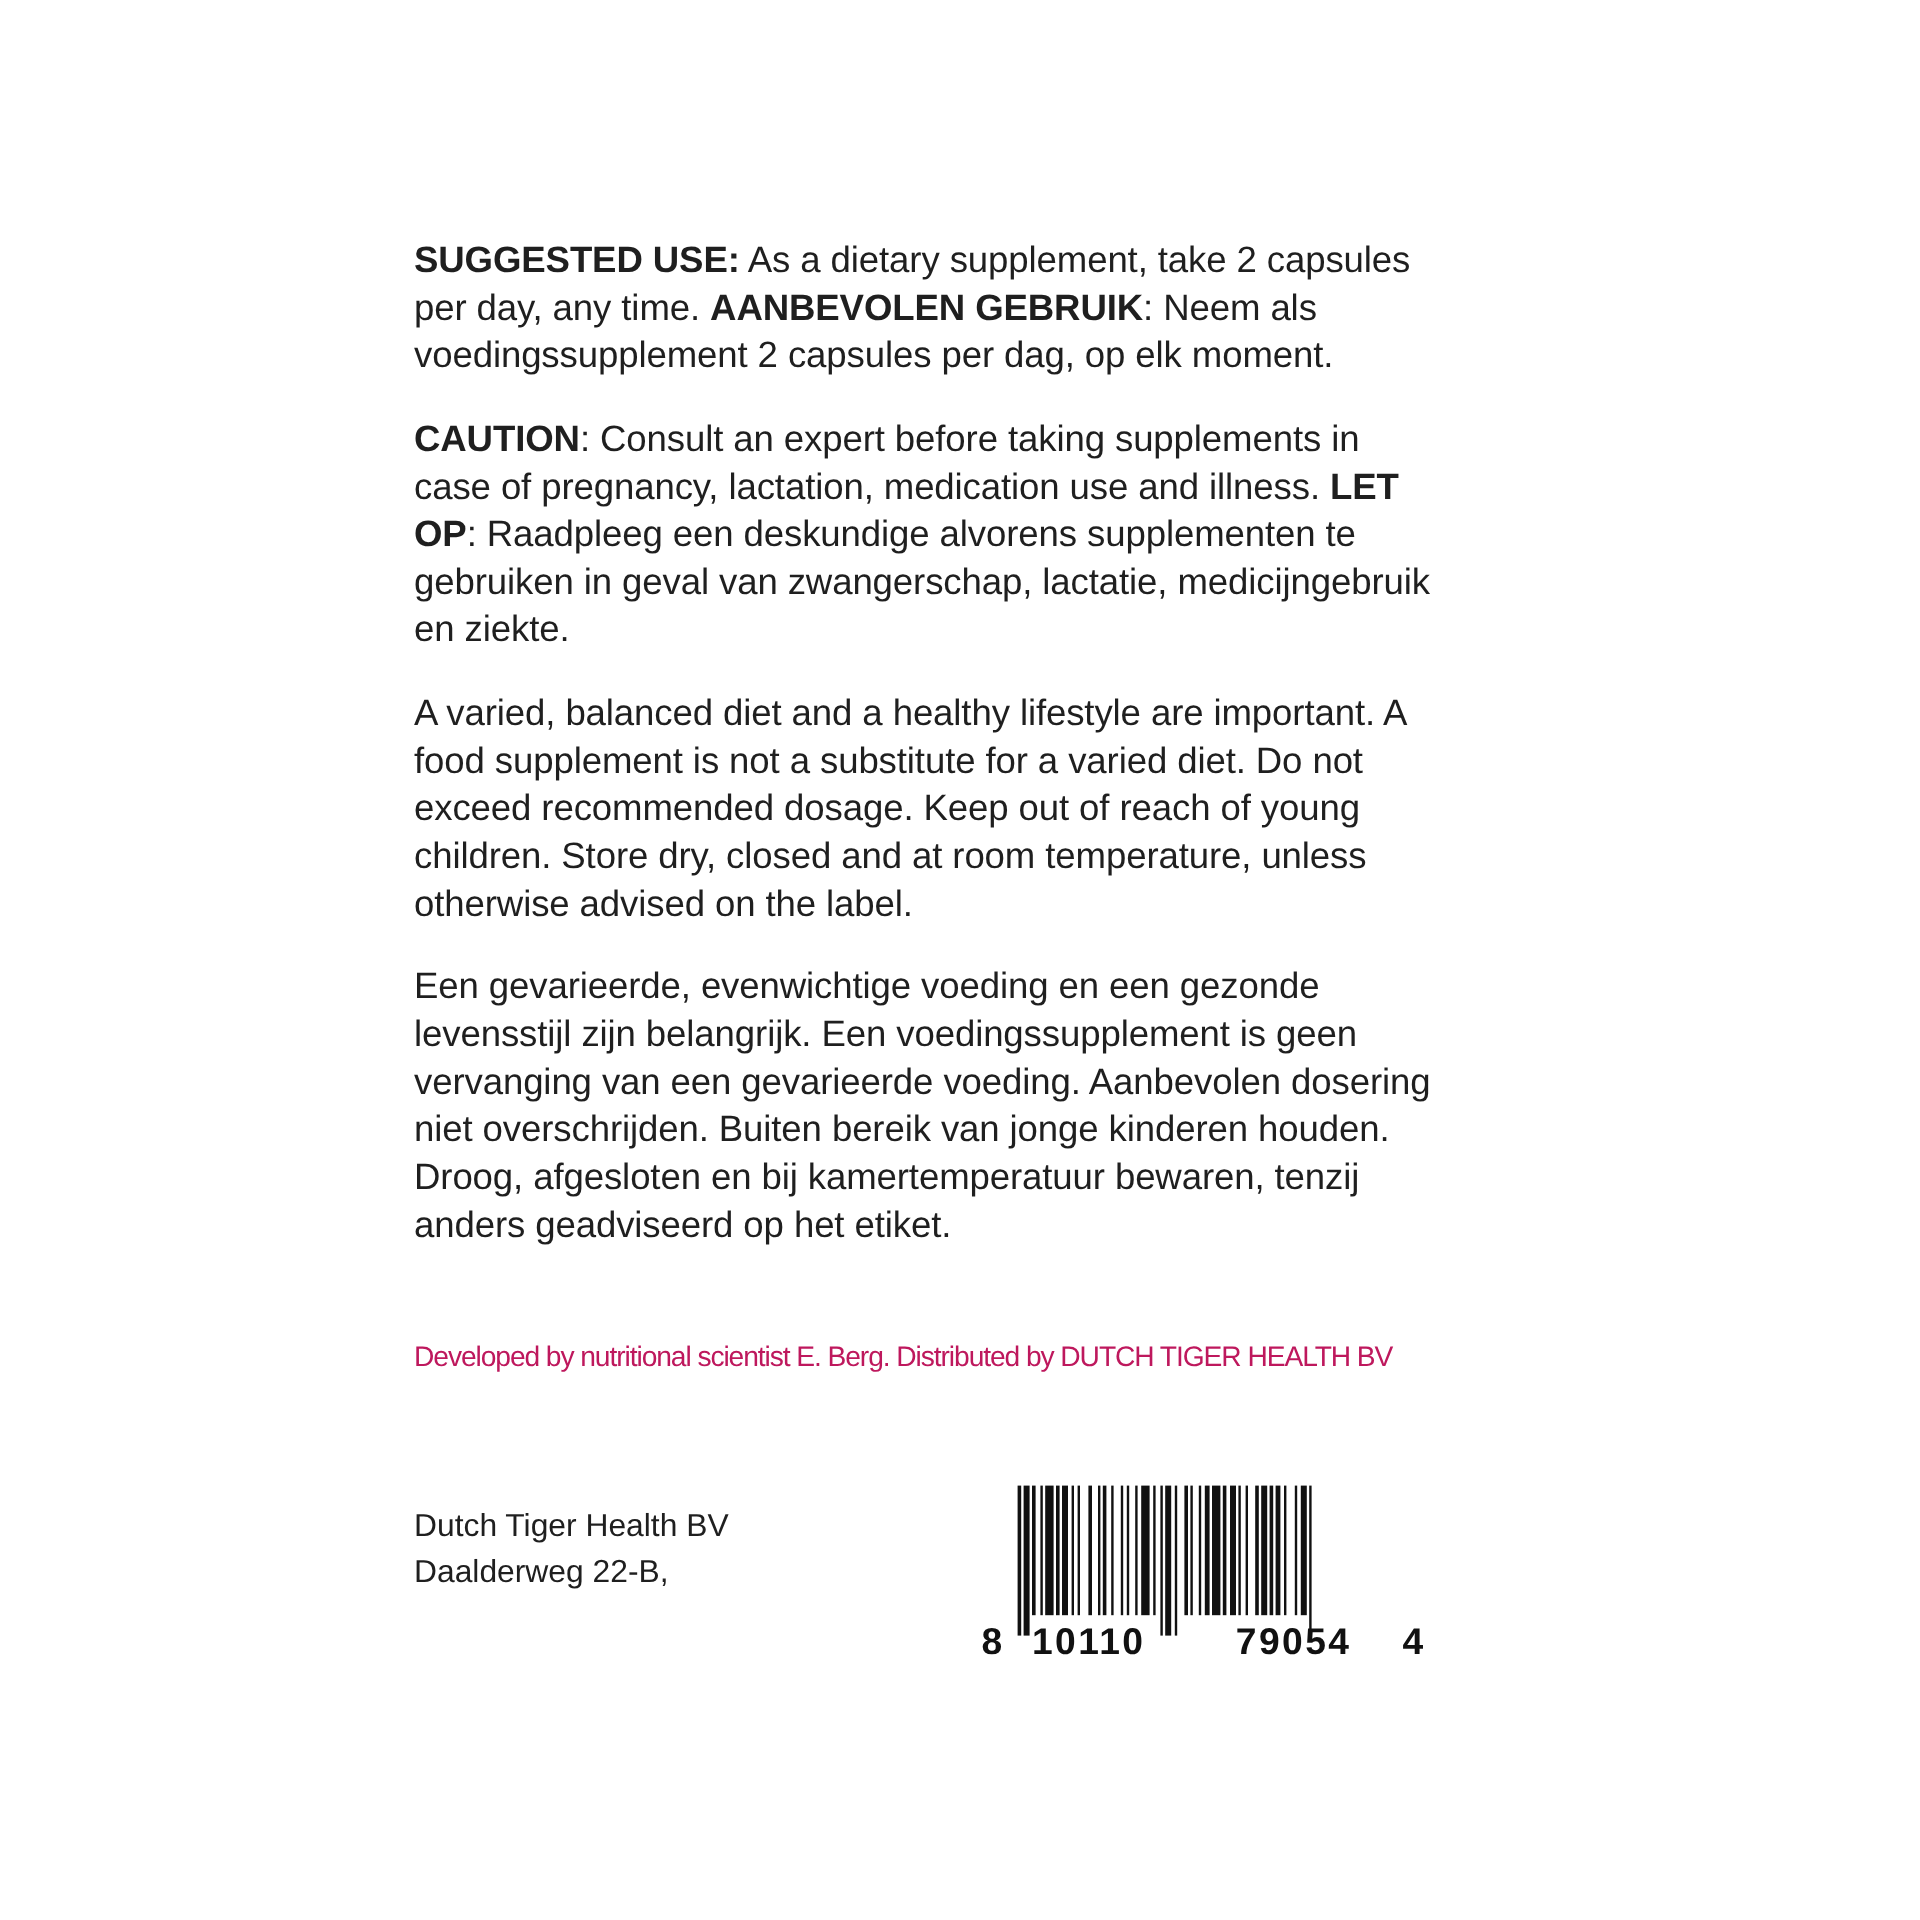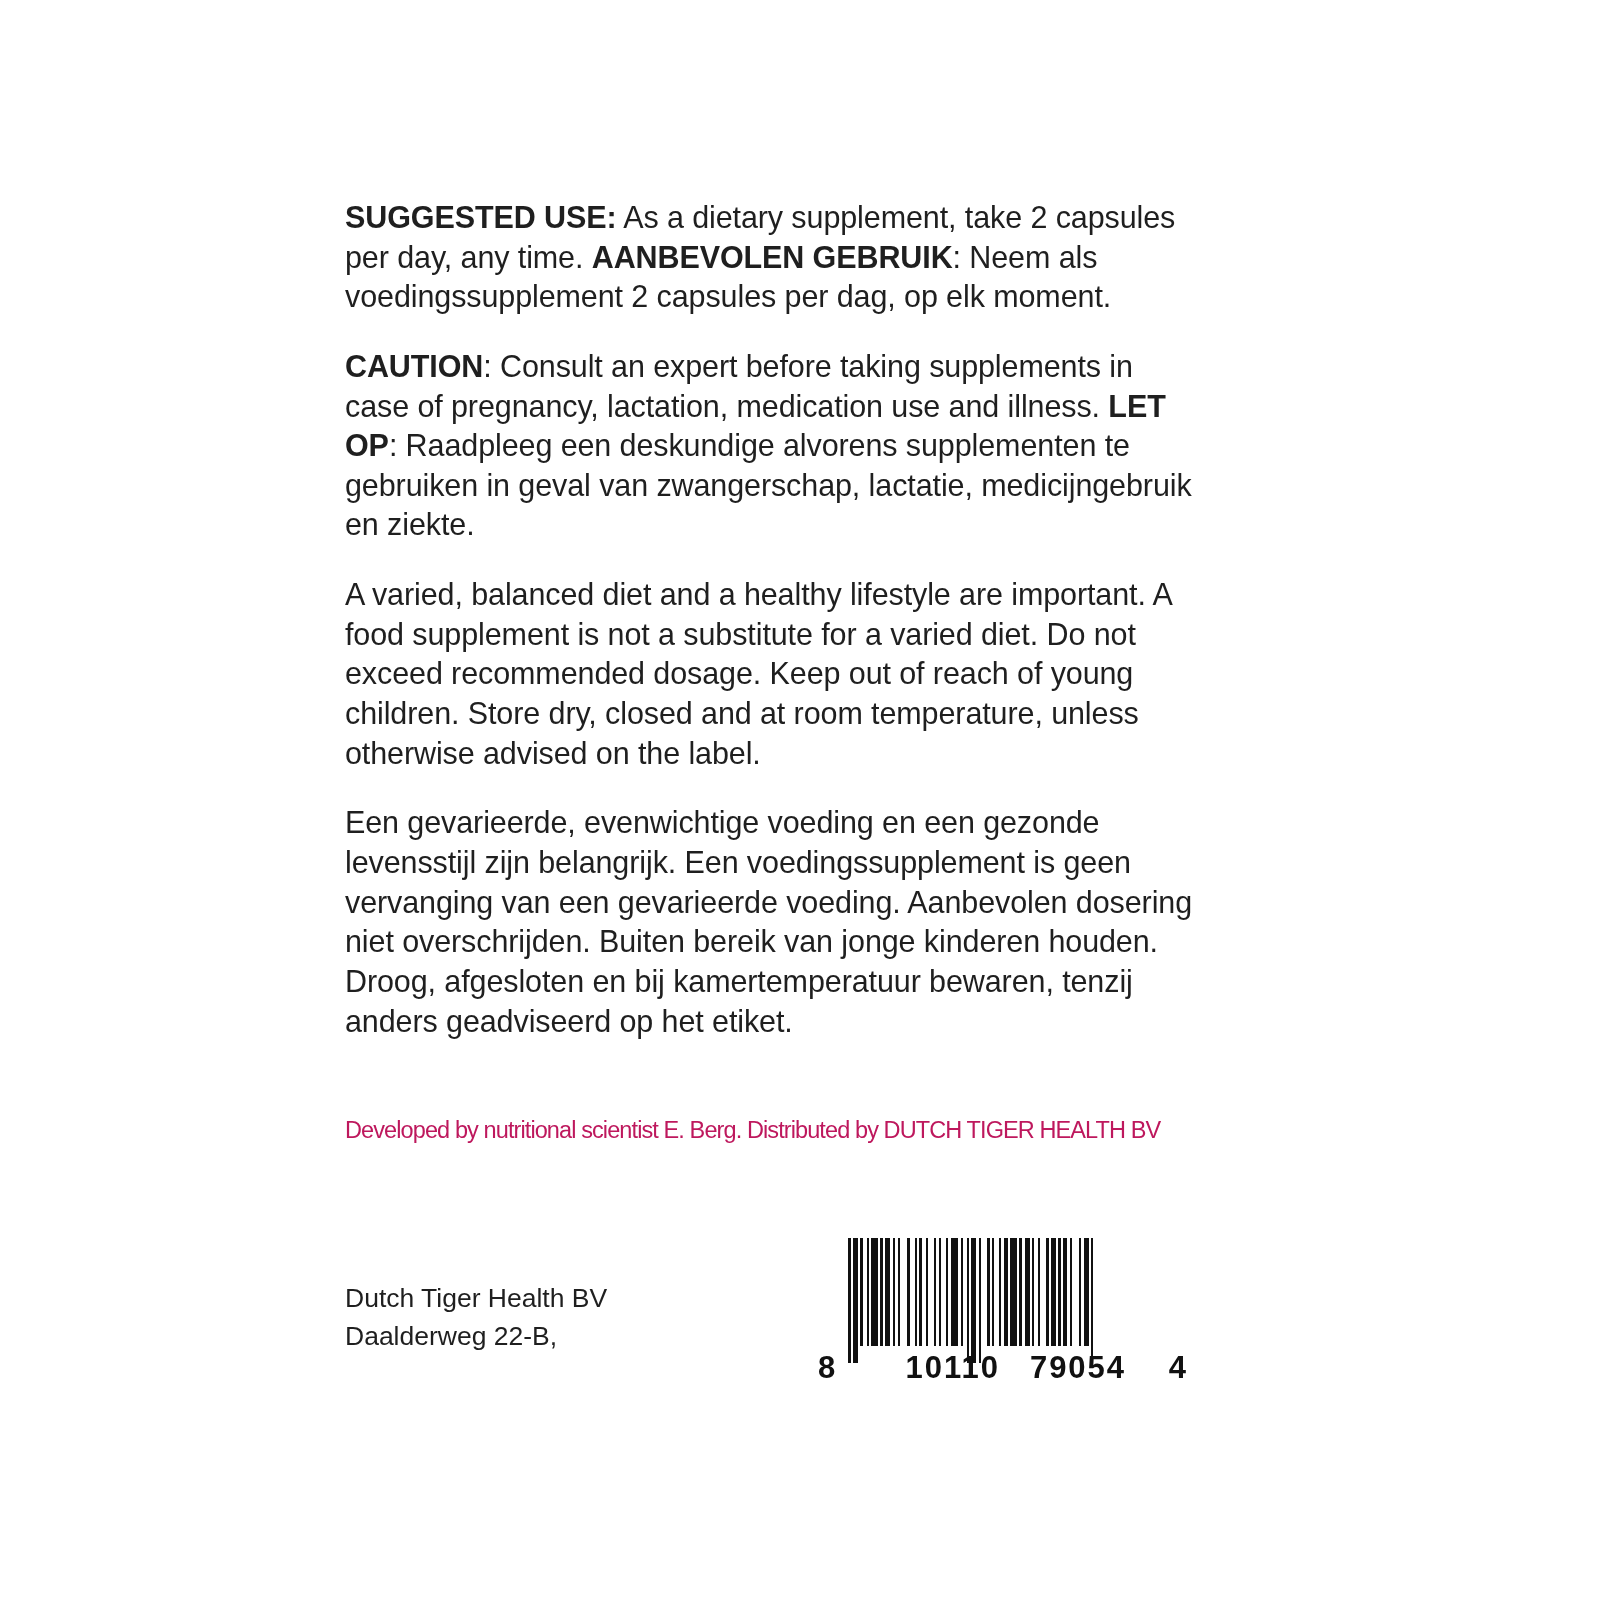--- a/index.html
+++ b/index.html
@@ -65,21 +65,20 @@
     white-space: nowrap;
   }
   .address {
     position: absolute;
     left: 345px;
     top: 1252px;
     font-size: 26.5px;
     line-height: 1.44;
     font-family: "Liberation Sans", sans-serif;
     color: #1f1f1f;
-    margin-top: 27px;
   }
   .address div { white-space: nowrap; }
 
   .barcode-wrap {
     position: absolute;
     left: 818px;
     top: 1238px;
     width: 390px;
   }
   .bars {
@@ -104,21 +103,21 @@
     margin-top: 4px;
     color: #111111;
   }
   .barcode-digits .d-left {
     width: 26px;
     text-align: left;
   }
   .barcode-digits .d-mid1 {
     margin-left: 16px;
     width: 140px;
-    text-align: right;
+    text-align: left;
   }
   .barcode-digits .d-mid2 {
     margin-left: 8px;
     width: 140px;
     text-align: center;
   }
   .barcode-digits .d-right {
     margin-left: 14px;
     width: 26px;
     text-align: right;

